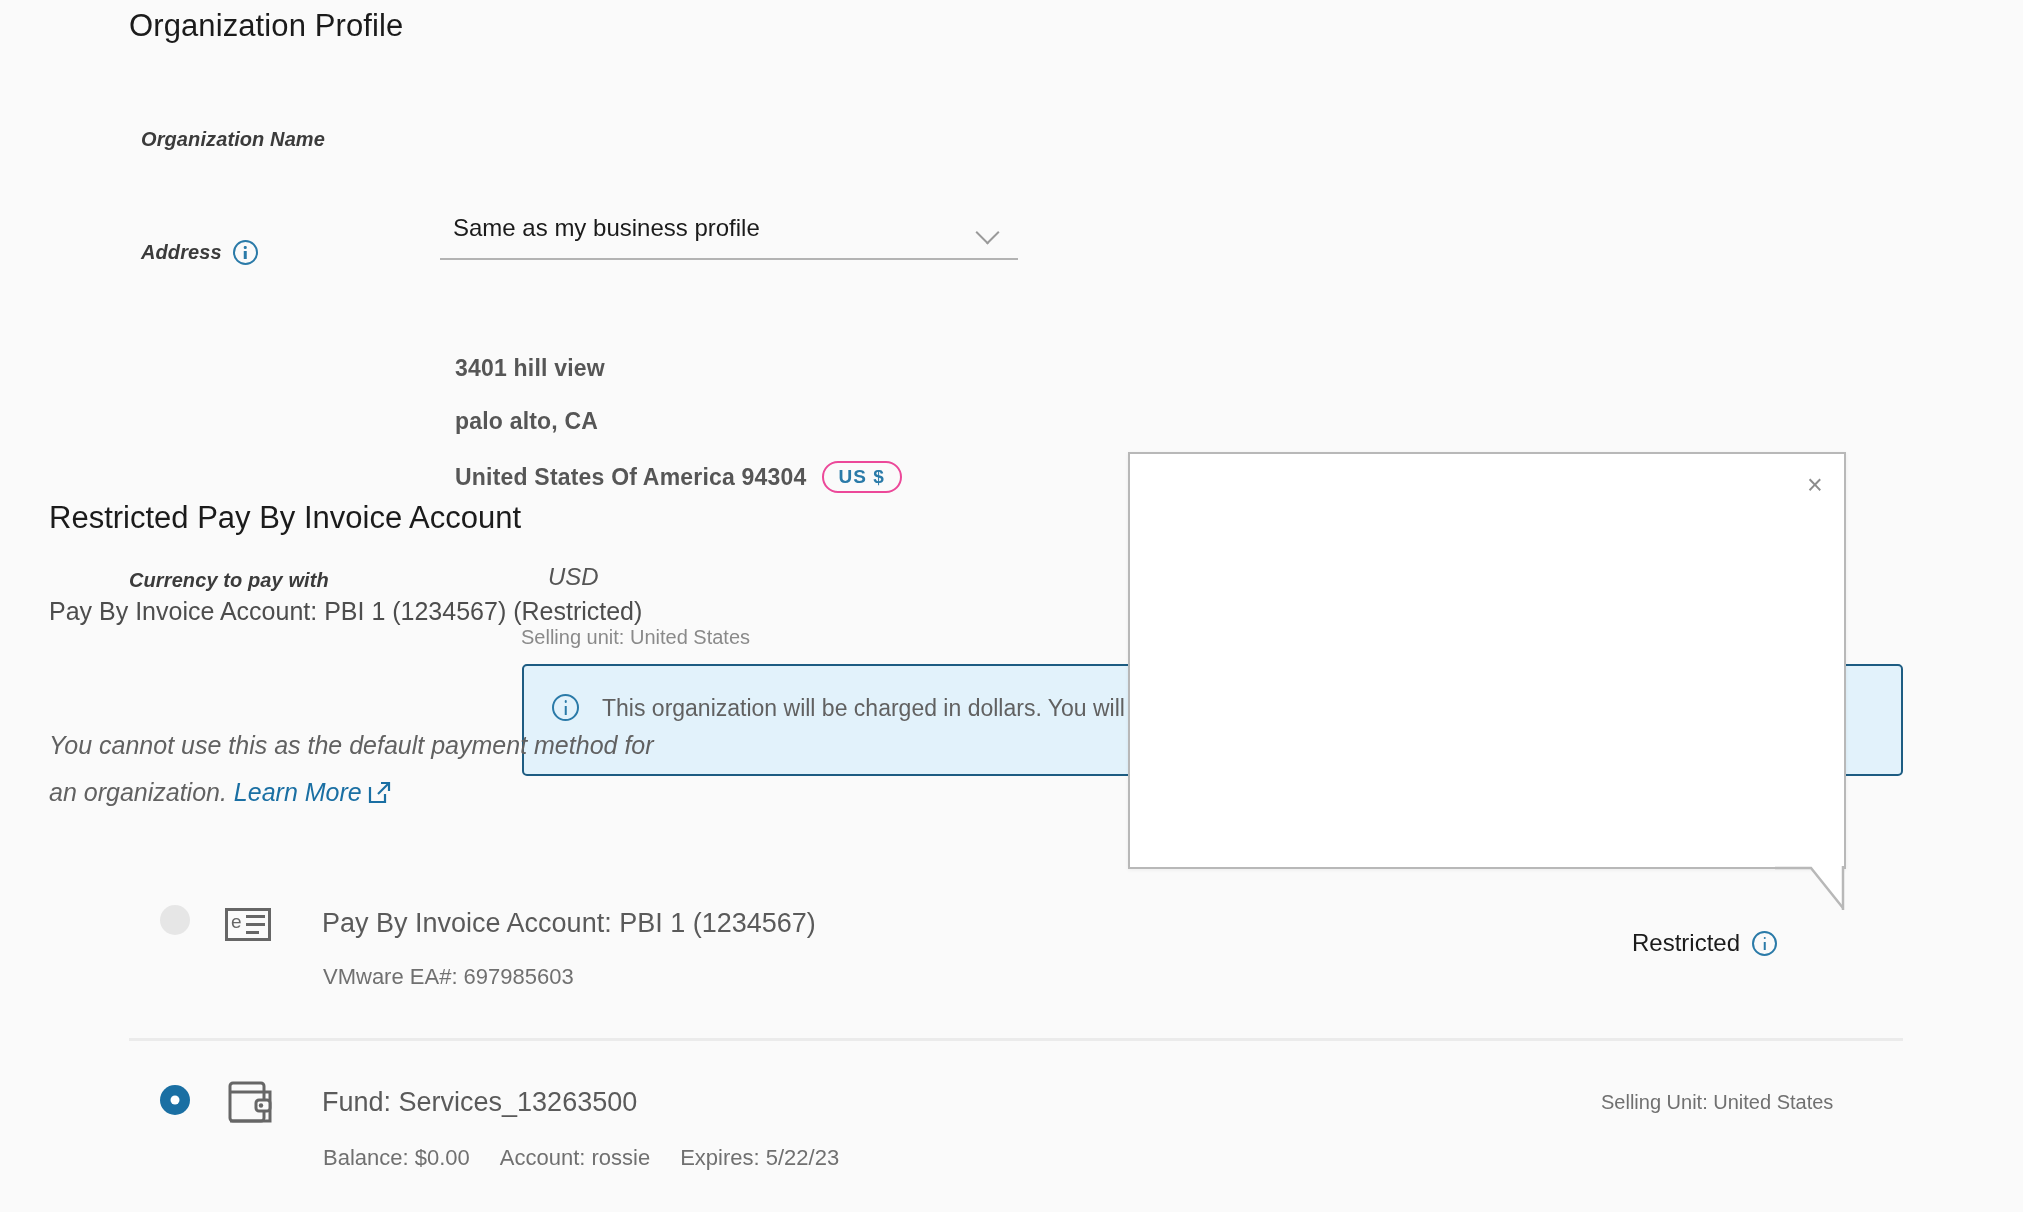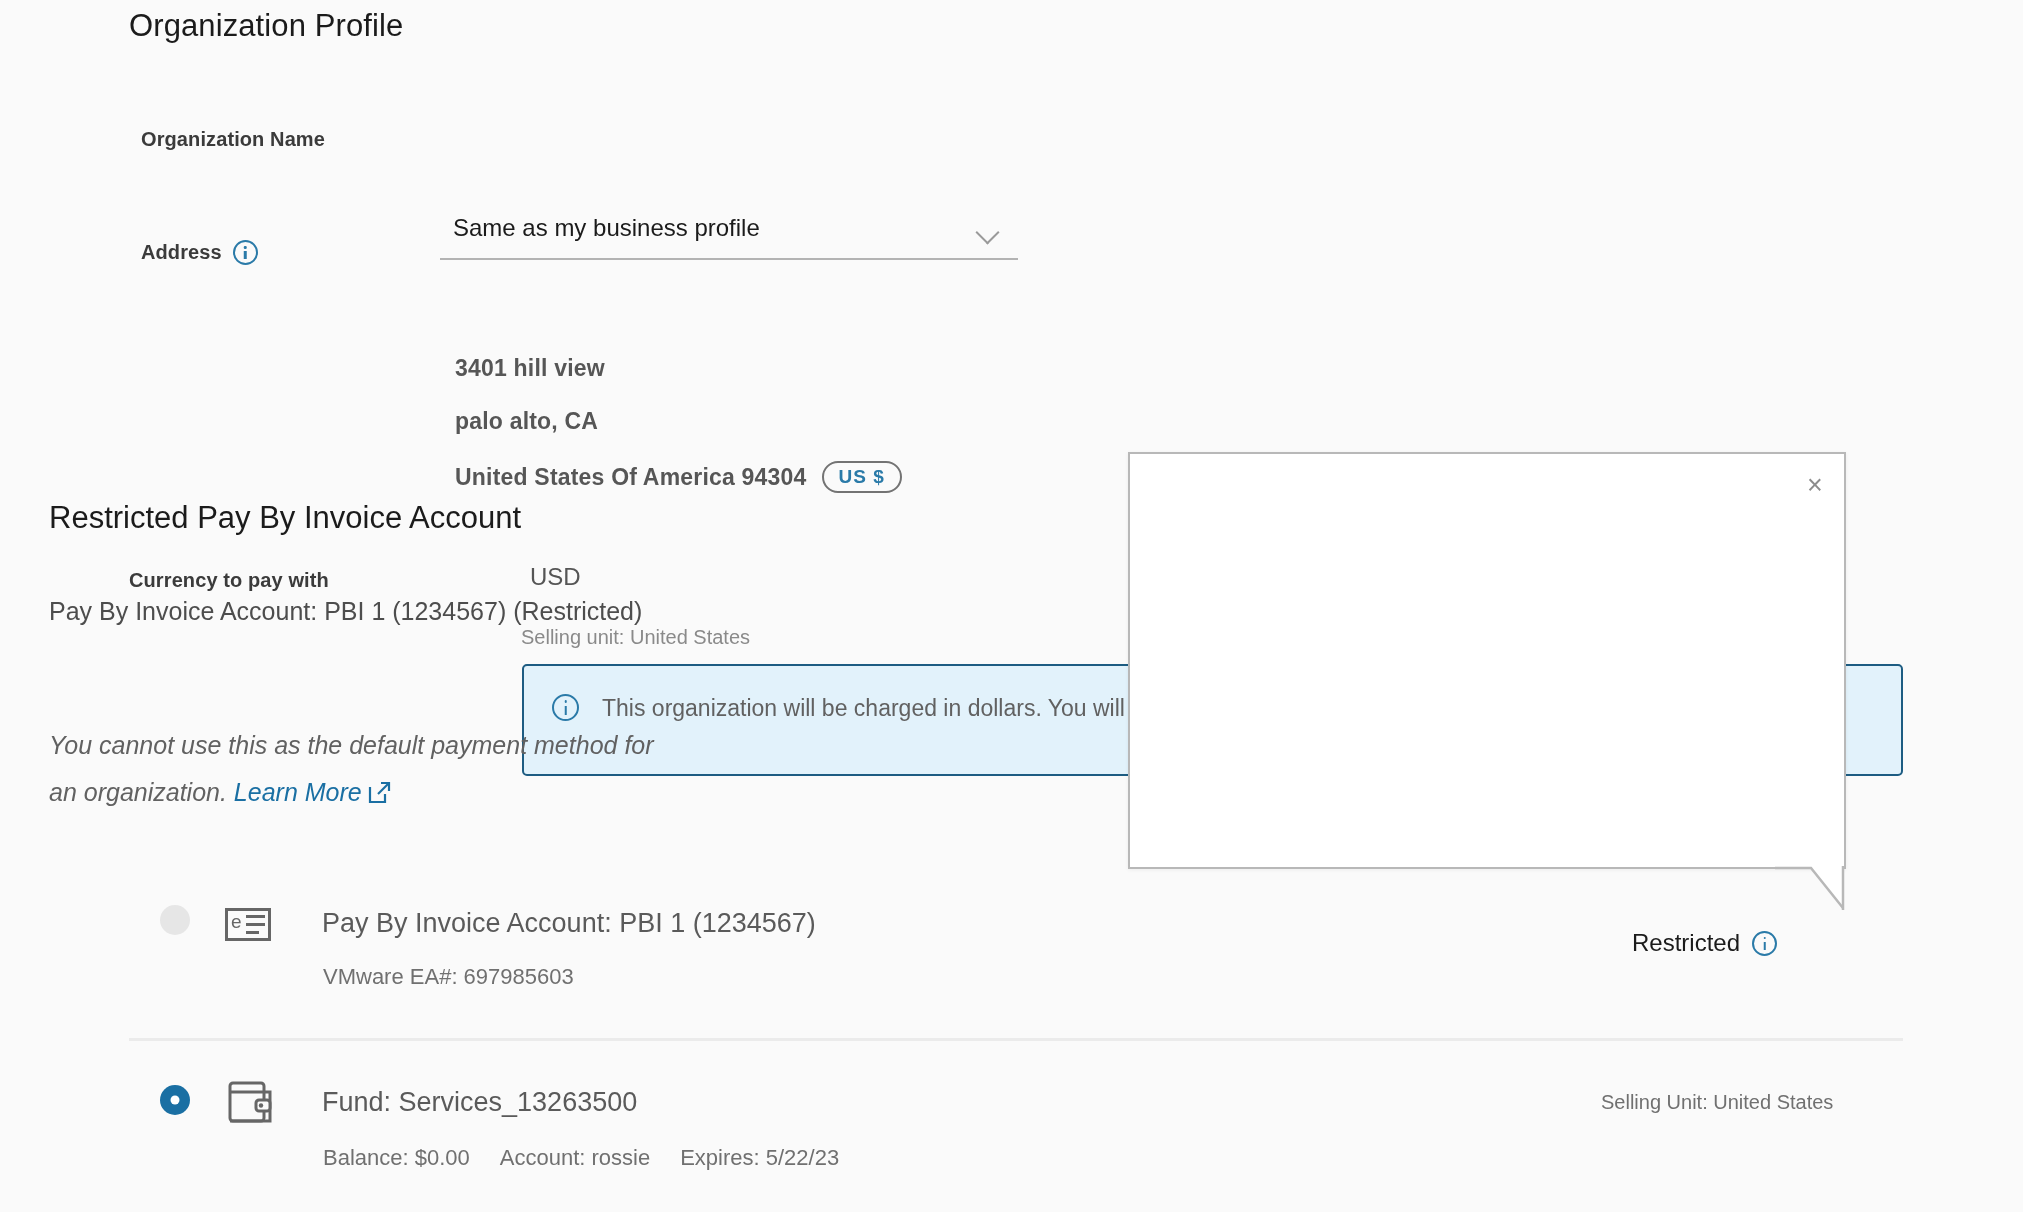--- a/index.html
+++ b/index.html
@@ -26,20 +26,21 @@
     letter-spacing: 0.1px;
   }
 
   
   .form-label {
     position: absolute;
     font-size: 20px;
     font-weight: 700;
     color: #3b3b3b;
     letter-spacing: 0.1px;
+    font-style: italic;
   }
   .label-org-name { left: 141px; top: 128px; }
   .label-address  { left: 141px; top: 240px; display: flex; align-items: center; gap: 11px; }
   .label-currency { left: 129px; top: 569px; }
 
   .info-circle {
     display: inline-block;
     width: 25px; height: 25px;
     border: 2px solid #2a7aa8;
     border-radius: 50%;
@@ -113,37 +114,38 @@
     color: #565656;
     letter-spacing: 0.2px;
     margin-bottom: 26px;
     white-space: nowrap;
     display: flex;
     align-items: center;
     gap: 15px;
   }
   .currency-pill {
     display: inline-block;
-    border: 2px solid #737373;
+    border: 2px solid #ec4899;
     border-radius: 999px;
     color: #2a7aa8;
     font-size: 19px;
     font-weight: 700;
     padding: 4px 15px 5px 15px;
     letter-spacing: 1px;
     line-height: 1;
     text-align: center;
   }
 
   
   .currency-value {
     position: absolute;
-    left: 530px; top: 563px;
+    left: 548px; top: 563px;
     font-size: 24px;
     color: #555555;
+    font-style: italic;
   }
   .selling-unit {
     position: absolute;
     left: 521px; top: 626px;
     font-size: 20px;
     color: #8a8a8a;
   }
 
   
   .info-banner {

